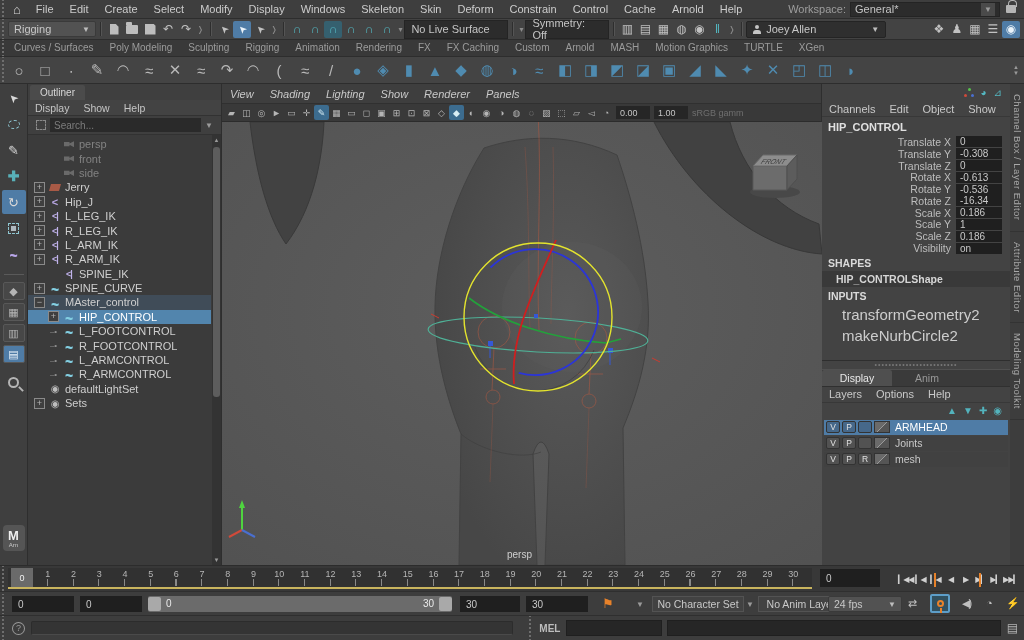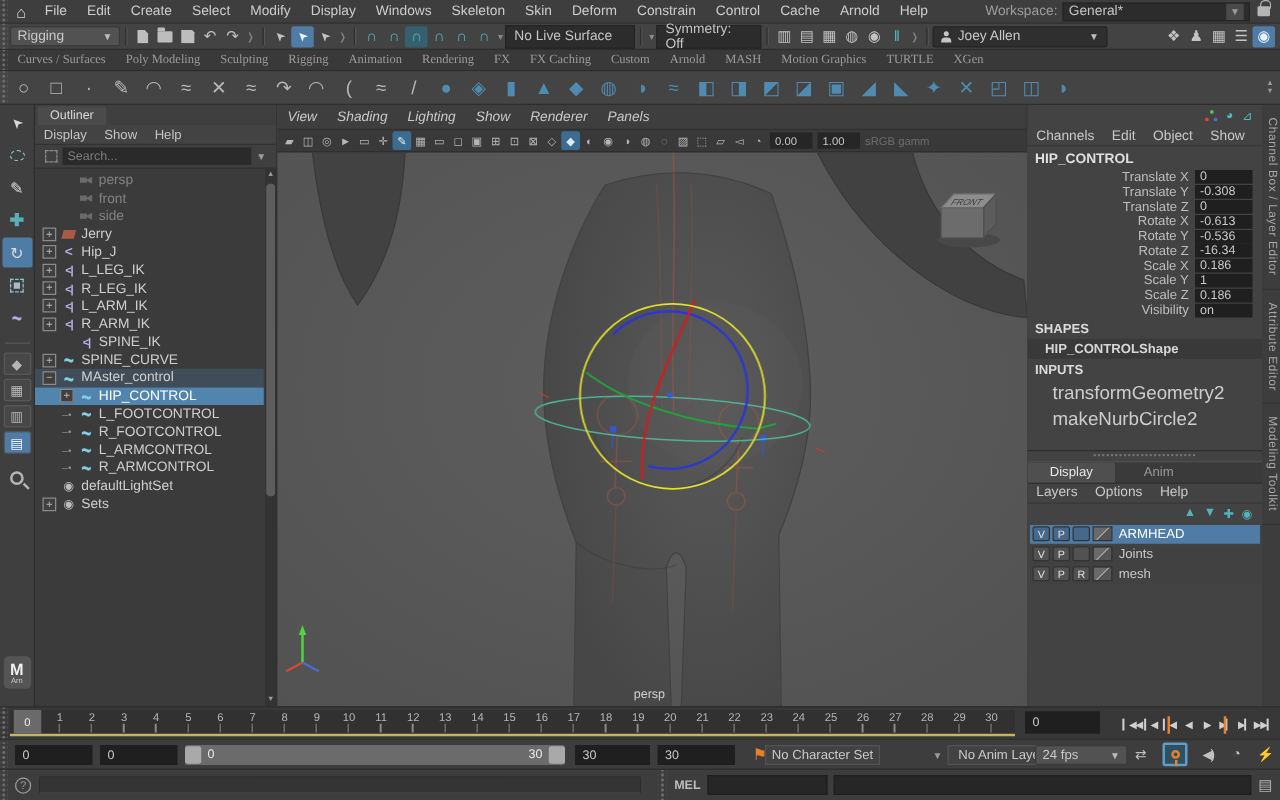--- a/index.html
+++ b/index.html
@@ -32,21 +32,21 @@
   [data-ic="folder"]::before{content:"";position:absolute;top:-3px;left:0;width:6px;height:3px;background:#bdbdbd;border-radius:1px 1px 0 0;}
   [data-ic="save"]{width:11px;height:11px;background:#bdbdbd;clip-path:polygon(0 0,80% 0,100% 20%,100% 100%,0 100%);position:relative;display:inline-block;}
   .tb-field{height:19px;background:#2c2c2c;border:1px solid #242424;color:#c5c5c5;display:flex;align-items:center;padding:0 6px;}
   #user-box{height:17px;background:#2f2f2f;border:1px solid #242424;border-radius:2px;display:flex;align-items:center;padding:0 6px;width:140px;}
   .person-icon{width:8px;height:8px;position:relative;margin-right:5px;}
   .person-icon::before{content:"";position:absolute;left:2px;top:0;width:4px;height:4px;border-radius:50%;background:#c5c5c5;}
   .person-icon::after{content:"";position:absolute;left:0;top:4.5px;width:8px;height:4px;border-radius:3px 3px 0 0;background:#c5c5c5;}
   #user-box .dd{margin-left:auto;font-size:8px;color:#bdbdbd;}
   
   #shelf-tabs{left:0;top:40px;width:1024px;height:17px;background:#393939;display:flex;align-items:flex-end;border-bottom:1px solid #2d2d2d;}
-  .shelf-tab{font-size:10px;color:#9b9b9b;padding:2px 8px;line-height:13px;cursor:default;font-family:Liberation Serif, serif;}
+  .shelf-tab{font-size:10px;color:#9b9b9b;padding:2px 8px;line-height:13px;cursor:default;}
   #shelf{left:0;top:57px;width:1024px;height:27px;background:#444444;display:flex;align-items:center;border-bottom:1px solid #2d2d2d;}
   .shelf-ic{display:inline-flex;align-items:center;justify-content:center;width:26px;height:24px;font-size:15px;cursor:default;flex:0 0 26px;}
   .shelf-ic.gray{color:#b8b8b8;}
   .shelf-ic.blue{color:#4f8bb0;}
   #shelf-scroll{margin-left:auto;display:flex;flex-direction:column;font-size:6px;color:#9a9a9a;padding:0 5px;}
   
   #main{left:0;top:84px;width:1024px;height:481px;}
   
   #toolbox{left:0;top:0;width:28px;height:481px;background:#3f3f3f;border-right:1px solid #2e2e2e;display:flex;flex-direction:column;align-items:center;}
   .tool{width:24px;height:24px;margin-top:2px;display:flex;align-items:center;justify-content:center;border-radius:2px;font-size:13px;color:#d8d8d8;}
@@ -999,21 +999,21 @@
   <div id="range-slider">
     <span class="rs-handle" style="left:0;"></span>
     <span id="rs-min">0</span>
     <span id="rs-max">30</span>
     <span class="rs-handle" style="right:0;"></span>
   </div>
   <input class="rb-field" style="left: 460px; width: 60px;" value="30">
   <input class="rb-field" style="left: 526px; width: 62px;" value="30">
   <span class="flag-icon">⚑</span>
   <span class="rb-dd" style="left:636px;">▼</span>
-  <span class="rb-box" style="left:612px;width:92px;">No Character Set</span>
+  <span class="rb-box" style="left:652px;width:92px;">No Character Set</span>
   <span class="rb-dd" style="left:746px;">▼</span>
 
   <span class="rb-box" style="left:758px;width:86px;">No Anim Layer</span>
   <span id="fps-box">
       <span>24 fps</span>
       <span class="dd">▼</span>
     </span>
   <span class="rb-ic" style="left:908px;">⇄</span>
   <span id="autokey">
       <span class="key-shape"></span>

